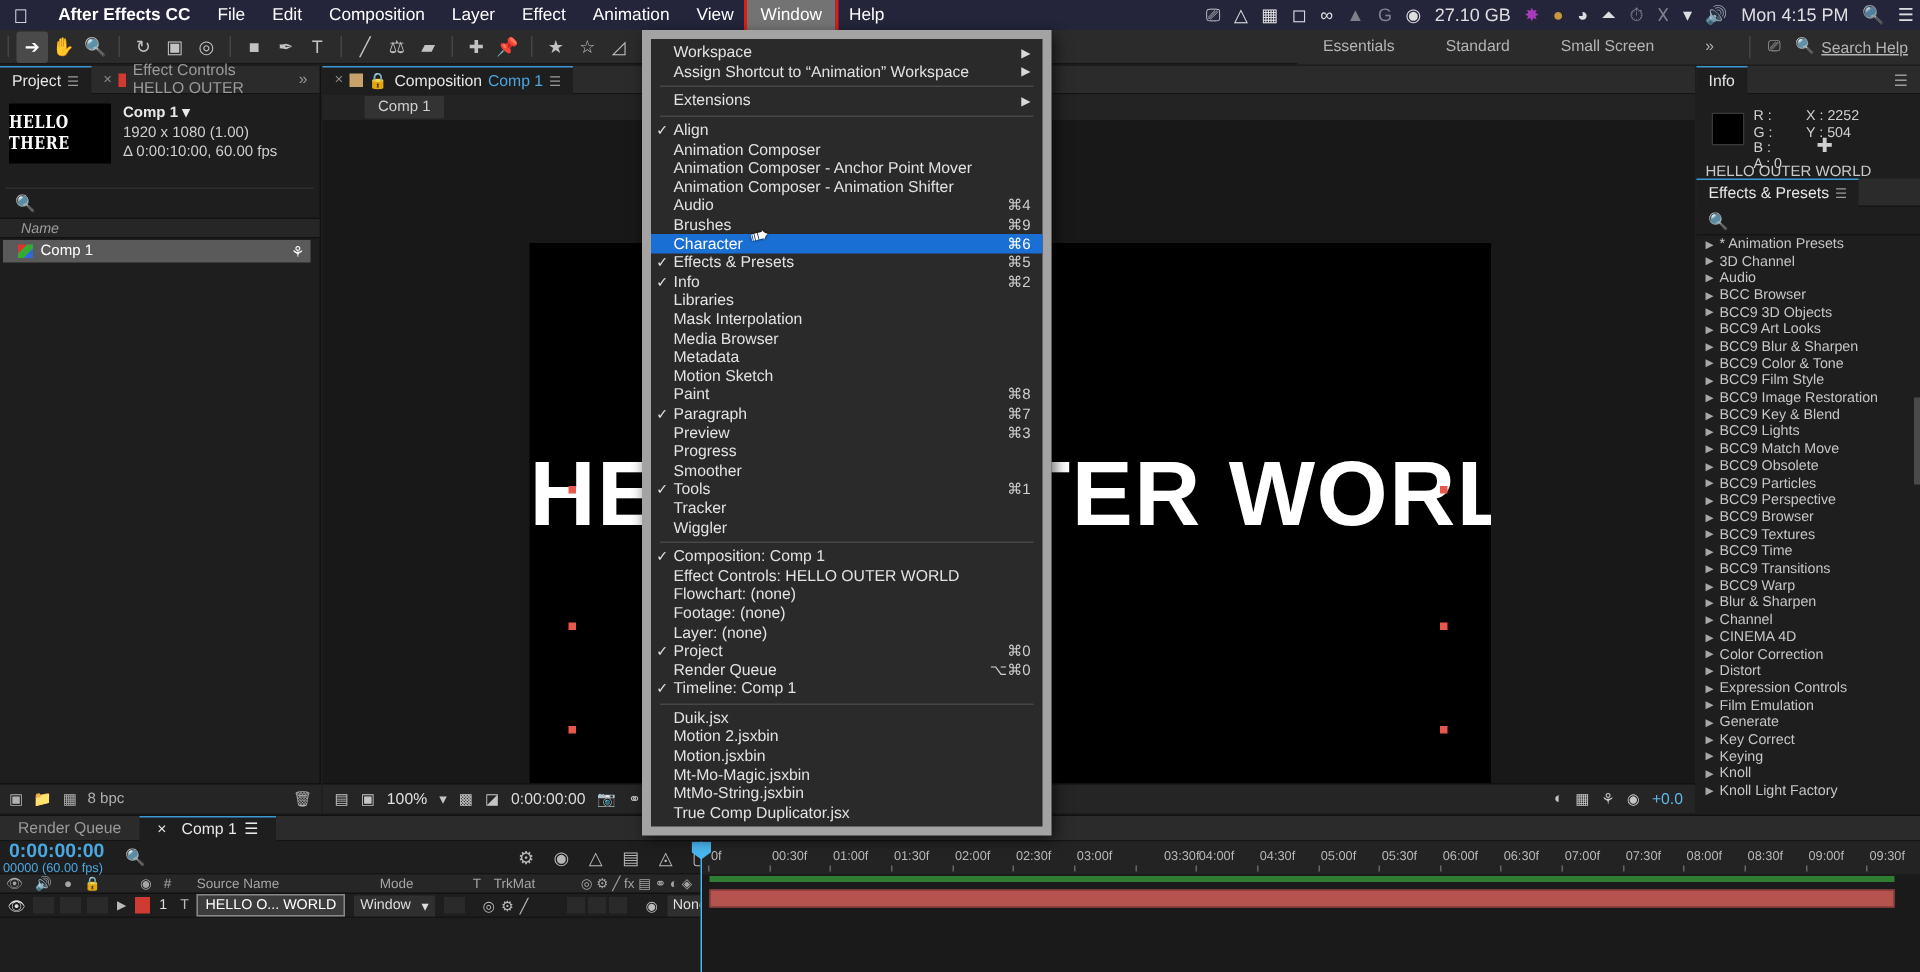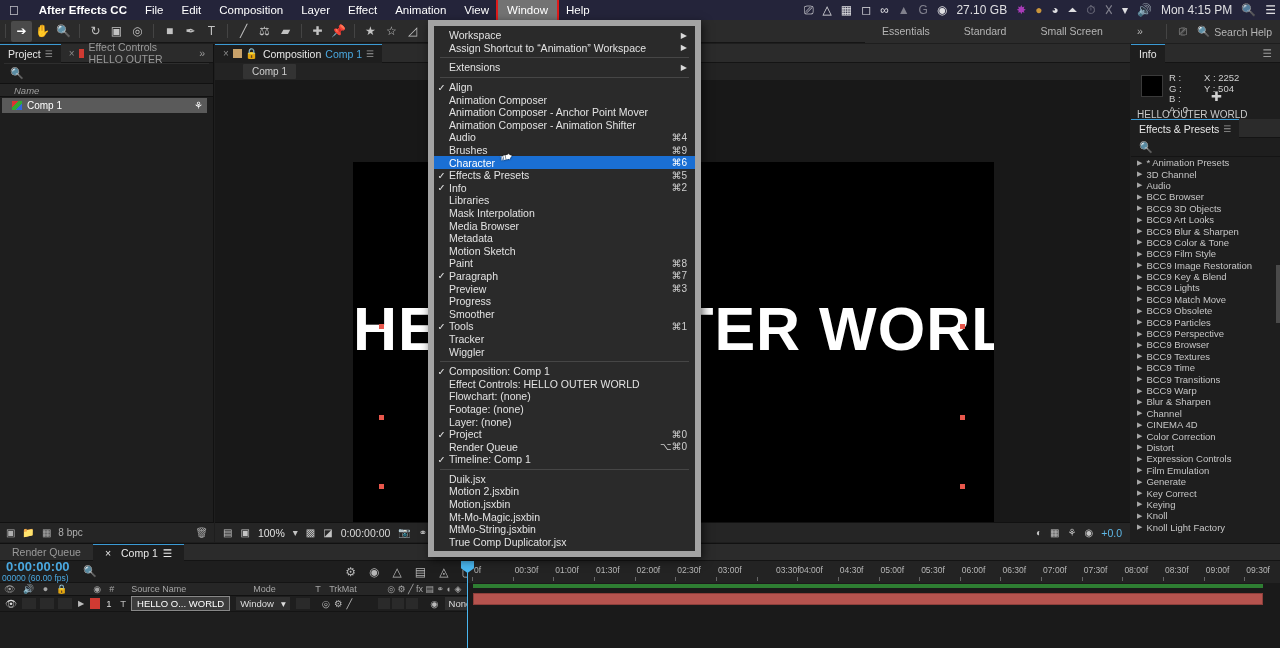--- a/index.html
+++ b/index.html
@@ -26,21 +26,21 @@
   .aetool .ti { width:21px; height:21px; display:flex; align-items:center;
     justify-content:center; font-size:12px; color:#c2c2c2; }
   .aetool .ti.sel { background:#4a4a4a; border-radius:2px; color:#fff; }
   .aetool .sep { width:1px; height:14px; background:#444; margin:0 5px; }
   .aetool .snapbox { width:11px; height:11px; border:1px solid #777; background:#1a1a1a; margin-right:5px; }
   .aetool .tlabel { font-size:10.5px; color:#bbb; }
   .wsbar { position:absolute; right:0; top:20px; height:23px; display:flex; align-items:center;
     background:#2b2b2b; }
   .wsbar .ws { padding:0 17px; font-size:10.5px; color:#b4b4b4; line-height:23px; }
   .wsbar .wsep { width:1px; height:15px; background:#444; margin:0 6px; }
-  .wsbar .shelp { font-size:10.5px; color:#b4b4b4; padding-right:8px; }
+  .wsbar .shelp { font-size:10.5px; color:#b4b4b4; padding-right:8px;text-decoration:underline; }
 
   
   .panel { position:absolute; background:#1e1e1e; }
   .ptabs { height:19px; background:#2b2b2b; display:flex; align-items:center;
     border-bottom:1px solid #141414; }
   .ptab { height:19px; display:flex; align-items:center; gap:4px; padding:0 8px;
     font-size:10.5px; color:#9a9a9a; }
   .ptab.on { background:#1e1e1e; color:#e6e6e6; border-top:1px solid #3b9ad4; }
   .ptab .x { font-size:10px; color:#8a8a8a; }
   .ptab .sq { width:9px; height:9px; display:inline-block; }
@@ -250,20 +250,30 @@
       <span class="ham">☰</span>
     </span>
     <span class="ptab">
       <span class="x">×</span>
       <span class="sq" style="background:#cf3a32"></span>
       <span>Effect Controls HELLO OUTER</span>
     </span>
     <span class="ptab" style="margin-left:auto">»</span>
   </div>
 
+  <div class="pj-head">
+    <div class="pj-thumb">
+      <span>HELLO THERE</span>
+    </div>
+    <div class="pj-meta">
+      <div class="b"><span>Comp 1</span> ▾</div>
+      <div>1920 x 1080 (1.00)</div>
+      <div>Δ 0:00:10:00, 60.00 fps</div>
+    </div>
+  </div>
 
   <div class="pj-search">
     <span>🔍</span>
   </div>
 
   <div class="pj-colhdr">
     <span>Name</span>
   </div>
   <div class="pj-row">
     <span class="pj-ico"></span>

